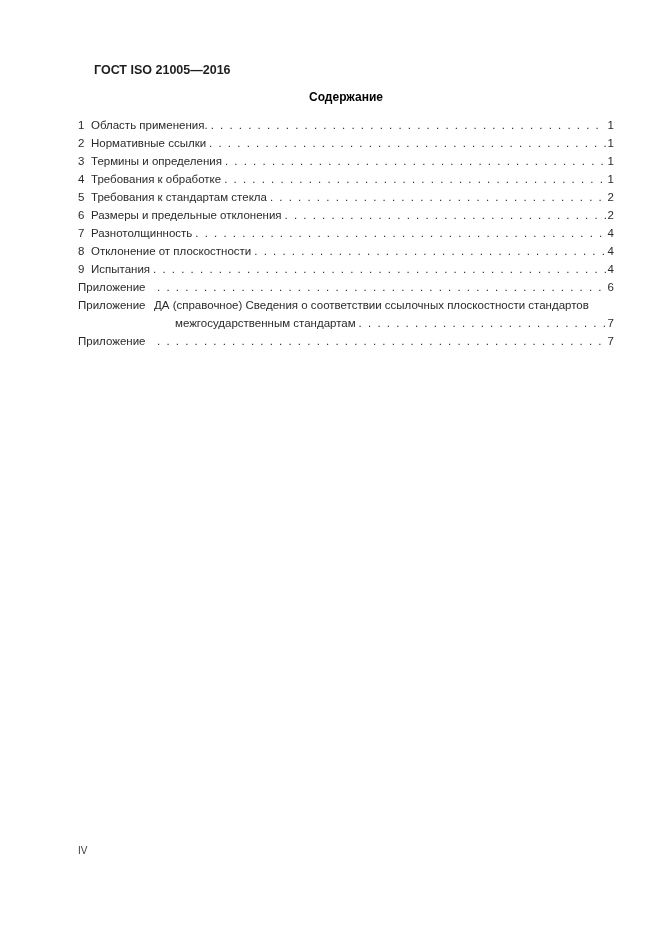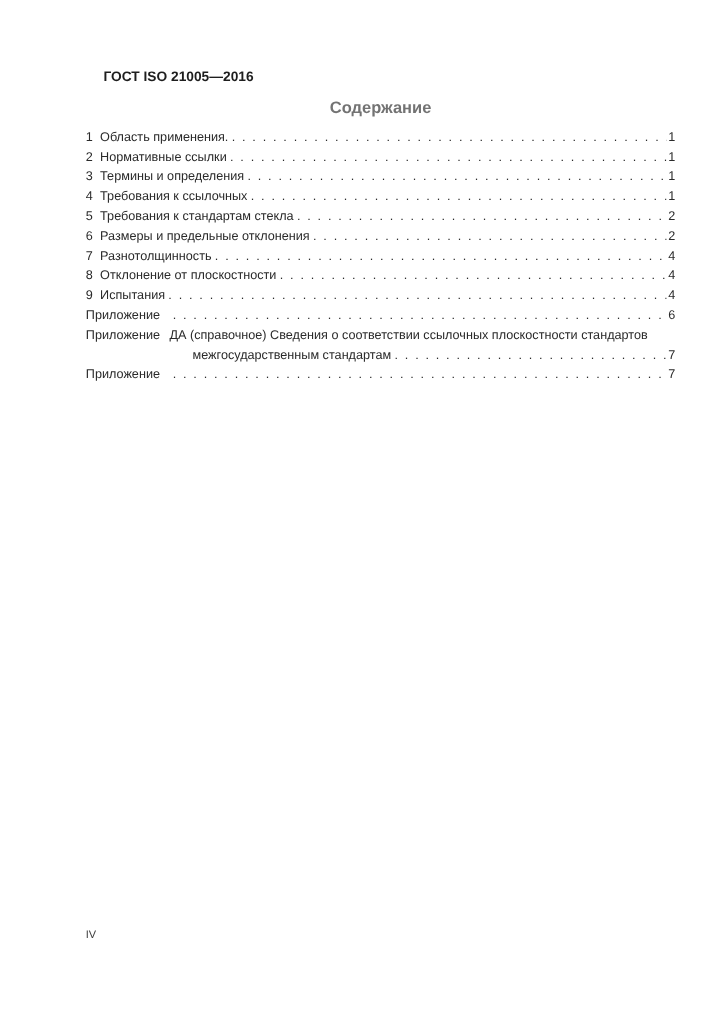--- a/index.html
+++ b/index.html
@@ -20,23 +20,23 @@
     font-weight: bold;
     color: #1e1e1e;
     white-space: nowrap;
   }
   .doc-title {
     position: absolute;
     left: 78px;
     top: 90px;
     width: 536px;
     text-align: center;
-    font-size: 15px;
+    font-size: 12px;
     font-weight: bold;
-    color: #737373;
+    color: #000000;
   }
   .toc {
     position: absolute;
     left: 78px;
     top: 119px;
     width: 536px;
   }
   .row {
     display: flex;
     align-items: baseline;
@@ -93,21 +93,21 @@
 
     <div class="row">
       <span class="num">3</span>
       <span class="text">Термины и определения</span>
       <span class="dots" aria-hidden="true">. . . . . . . . . . . . . . . . . . . . . . . . . . . . . . . . . . . . . . . . . . . . . . . . . . . . . . . . . . . . . . . . . . . . . . . . . . . . . . . . . . . . . . . . . . . . . . . . . . . . . . . . . . . . . . . . . . . . . . . . . . . . . . . . . . . . . . . . . . . . . . . . . . . . . . </span>
       <span class="pg">1</span>
     </div>
 
     <div class="row">
       <span class="num">4</span>
-      <span class="text">Требования к ссылочных</span>
+      <span class="text">Требования к обработке</span>
       <span class="dots" aria-hidden="true">. . . . . . . . . . . . . . . . . . . . . . . . . . . . . . . . . . . . . . . . . . . . . . . . . . . . . . . . . . . . . . . . . . . . . . . . . . . . . . . . . . . . . . . . . . . . . . . . . . . . . . . . . . . . . . . . . . . . . . . . . . . . . . . . . . . . . . . . . . . . . . . . . . . . . . </span>
       <span class="pg">1</span>
     </div>
 
     <div class="row">
       <span class="num">5</span>
       <span class="text">Требования к стандартам стекла</span>
       <span class="dots" aria-hidden="true">. . . . . . . . . . . . . . . . . . . . . . . . . . . . . . . . . . . . . . . . . . . . . . . . . . . . . . . . . . . . . . . . . . . . . . . . . . . . . . . . . . . . . . . . . . . . . . . . . . . . . . . . . . . . . . . . . . . . . . . . . . . . . . . . . . . . . . . . . . . . . . . . . . . . . . </span>
       <span class="pg">2</span>
     </div>

